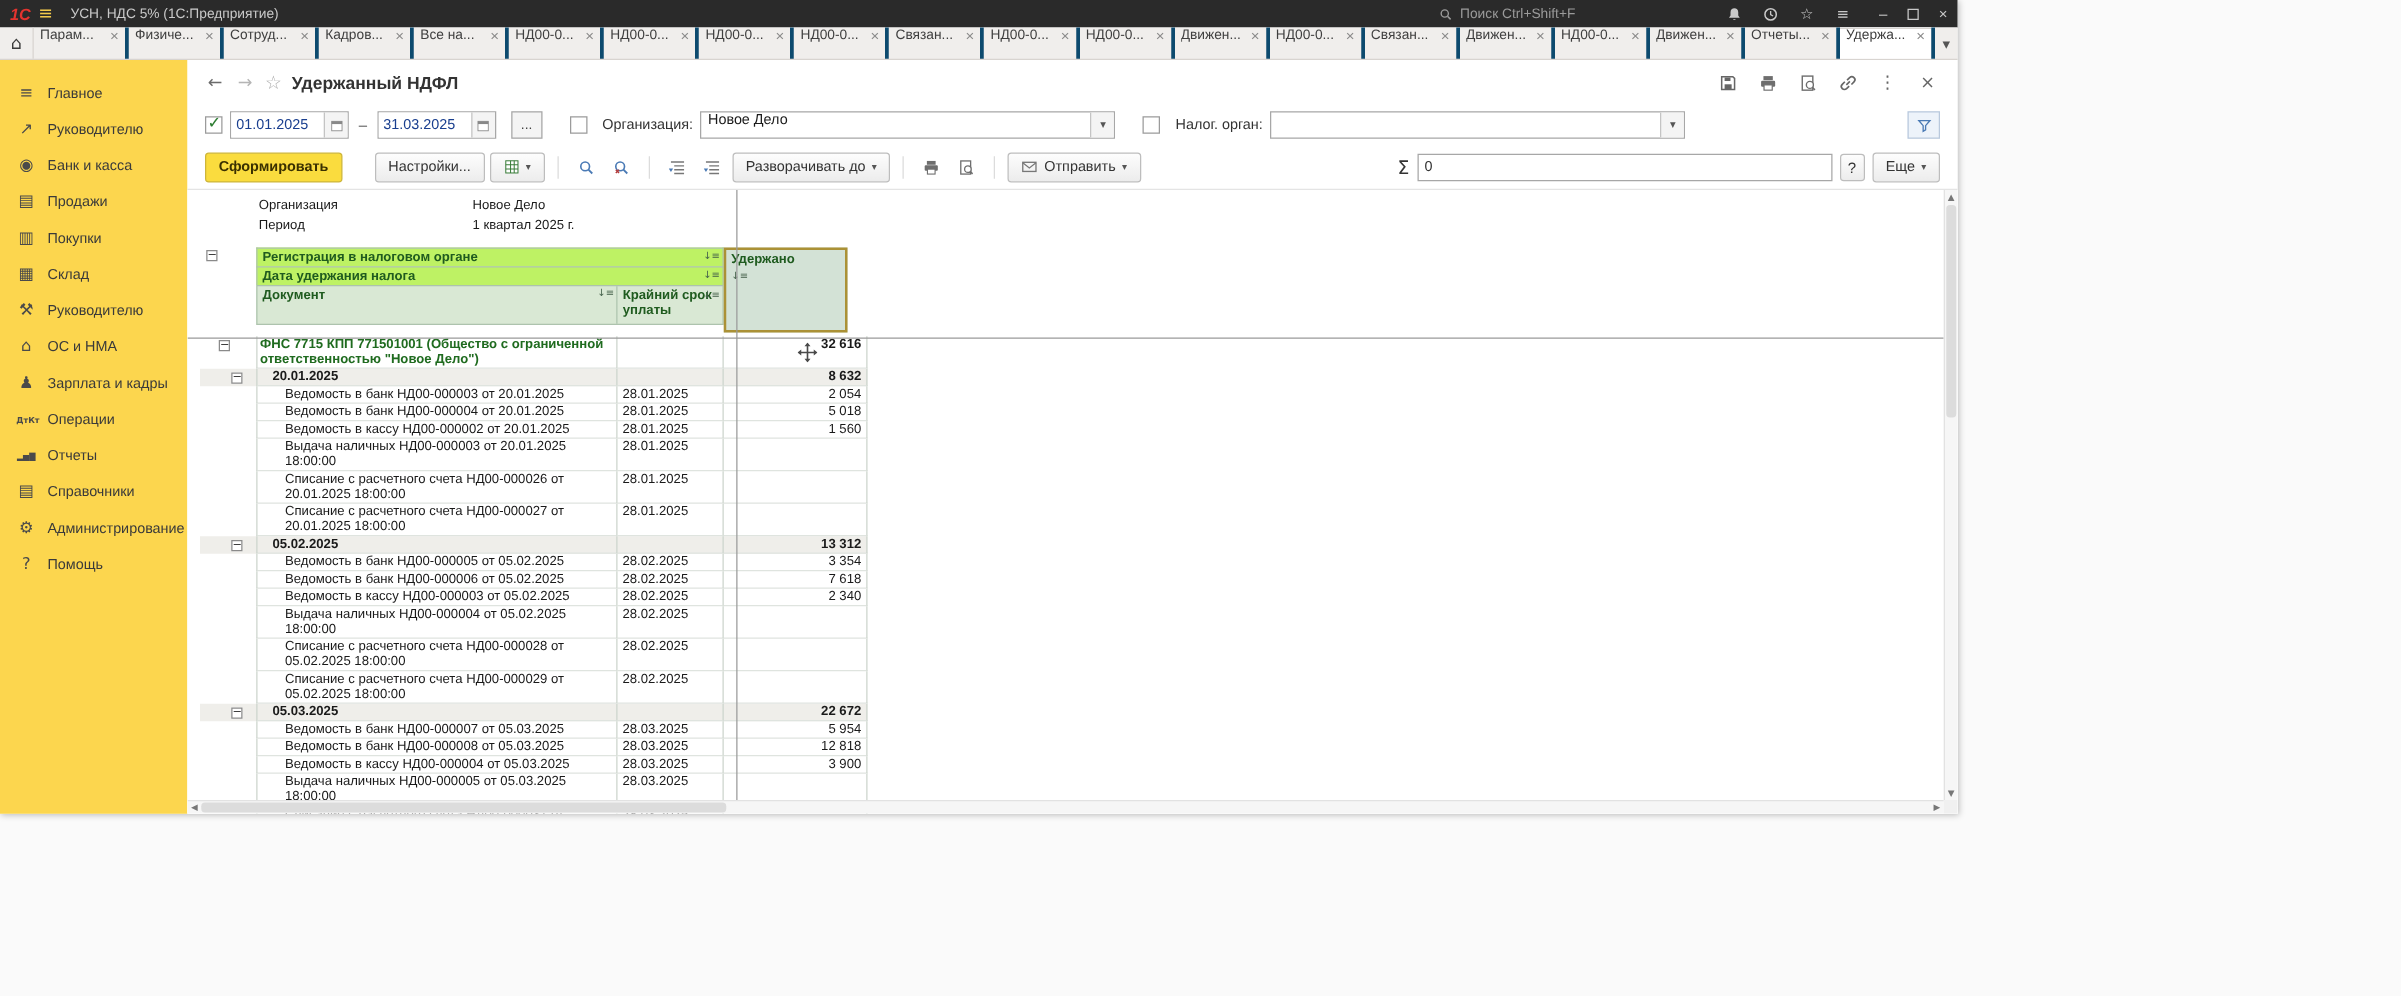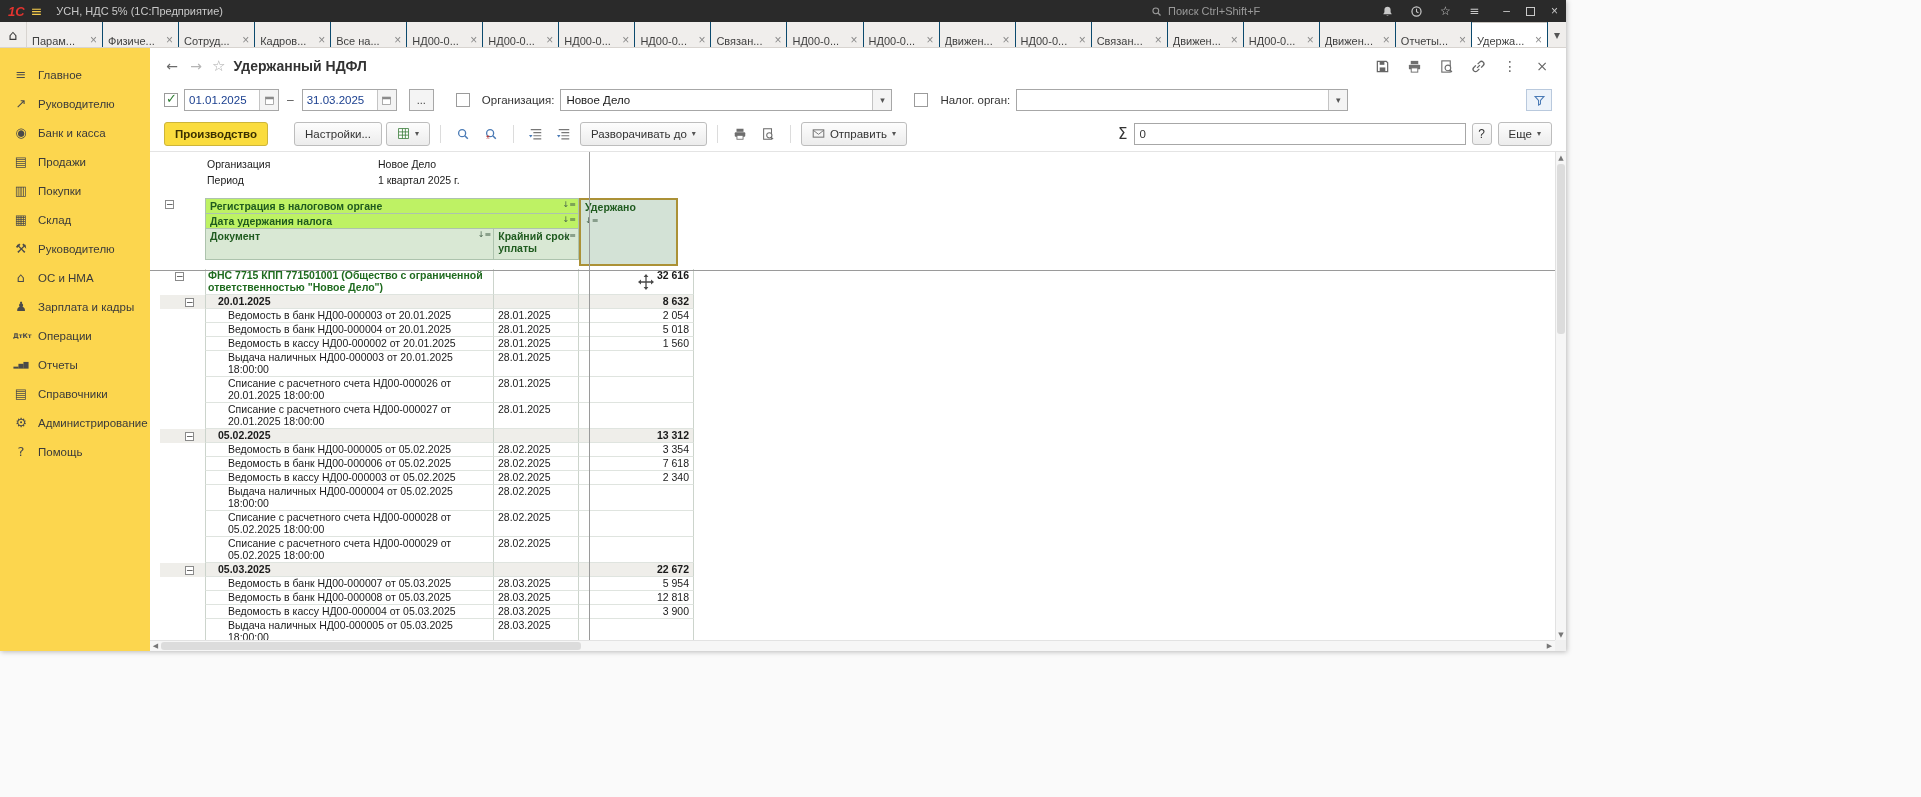--- a/index.html
+++ b/index.html
@@ -17,21 +17,21 @@
   .tb-icons{display:flex;align-items:center;gap:15px;margin-left:120px;margin-right:8px}
   .tb-icons .ticon{width:14px;height:14px;display:flex;align-items:center;justify-content:center;color:#c9c9c9;cursor:pointer;font-family:"DejaVu Sans",sans-serif;font-size:12px}
   .win-controls{display:flex;align-items:center;gap:16px;margin-left:14px}
   .win-controls span{color:#c9c9c9;font-size:12px;cursor:pointer;line-height:1}
   .wc-max{display:inline-block;width:9px;height:9px;border:1px solid #c9c9c9}
 
   
   .tabbar{height:26px;background:#f0eeec;border-bottom:1px solid #d8d4d0;display:flex;align-items:stretch;flex:0 0 auto}
   .home-btn{width:27px;display:flex;align-items:center;justify-content:center;border-right:1px solid #d8d4d0;color:#3b3b3b;font-size:14px;cursor:pointer;font-family:"DejaVu Sans",sans-serif}
   .tab-list{flex:1;display:flex;min-width:0}
-  .tab{flex:1 1 0;min-width:0;display:flex;align-items:flex-end;padding:0 5px;border-right:1px solid #0c4a6e;font-size:11px;color:#3f3f3f;cursor:pointer}
+  .tab{flex:1 1 0;min-width:0;display:flex;align-items:flex-start;padding:0 5px;border-right:3px solid #0c4a6e;font-size:11px;color:#3f3f3f;cursor:pointer}
   .tab.active{background:#fff;box-shadow:inset 0 1px 0 #c9c5c0}
   .tab-label{flex:1;overflow:hidden;white-space:nowrap}
   .tab-close{color:#8a8a8a;margin-left:3px;font-size:12px;cursor:pointer}
   .tab-overflow{width:18px;display:flex;align-items:center;justify-content:center;color:#555;cursor:pointer;font-family:"DejaVu Sans",sans-serif}
 
   
   .main{flex:1;display:flex;min-height:0}
   .sidebar{width:150px;background:#fcd64e;padding-top:12px;flex:0 0 auto}
   .side-item{display:flex;align-items:center;gap:9px;height:29px;padding-left:13px;font-size:11.5px;color:#3a3a3a;cursor:pointer}
   .side-icon{width:16px;text-align:center;font-size:13px;color:#4a4a4a;font-family:"DejaVu Sans",sans-serif;flex:0 0 auto}
@@ -45,21 +45,21 @@
   .nav-btn.fwd{color:#b5b5b5}
   .fav-star{color:#a9a9a9;font-size:15px;margin:0 8px 0 4px;cursor:pointer;font-family:"DejaVu Sans",sans-serif}
   .page-title{font-size:14px;color:#333}
   .rh-icons{margin-left:auto;display:flex;align-items:center;gap:16px;padding-right:6px}
   .rh-icons .hicon{width:16px;height:16px;display:flex;align-items:center;justify-content:center;cursor:pointer;color:#666;font-size:14px;font-family:"DejaVu Sans",sans-serif}
 
   
   .filter-row{display:flex;align-items:center;height:32px;padding:0 14px;gap:6px;flex:0 0 auto}
   .checkbox{width:14px;height:14px;border:1px solid #9b9b9b;background:#fff;position:relative;cursor:pointer;flex:0 0 auto}
   .checkbox.checked::after{content:"✓";position:absolute;left:1px;top:-3px;color:#2e7d32;font-size:13px;font-weight:bold;font-family:"DejaVu Sans",sans-serif}
-  .field{border:1px solid #a7a7a7;height:22px;display:flex;align-items:center;background:#fff}
+  .field{border:1px solid #a7a7a7;height:22px;display:flex;background:#fff}
   .date-field input{border:0;outline:0;width:74px;padding:0 4px;font-size:11.5px;font-family:inherit;color:#1a3f8f}
   .cal-btn{width:19px;height:100%;border-left:1px solid #c4c4c4;background:#f4f4f4;display:flex;align-items:center;justify-content:center;cursor:pointer}
   .dash{color:#555;margin:0 2px}
   .mini-btn{height:22px;border:1px solid #a7a7a7;background:#f4f4f4;padding:0 7px;font-size:11px;color:#444;cursor:pointer;display:flex;align-items:center}
   .flt-label{font-size:11.5px;color:#333;margin-left:6px}
   .combo{width:332px}
   .combo .val{flex:1;padding:0 5px;font-size:11.5px;color:#1a1a1a;overflow:hidden;white-space:nowrap}
   .combo .dd{width:19px;height:100%;border-left:1px solid #c4c4c4;background:#f4f4f4;display:flex;align-items:center;justify-content:center;color:#555;font-size:9px;cursor:pointer;font-family:"DejaVu Sans",sans-serif}
   .filter-funnel{margin-left:auto;width:26px;height:22px;border:1px solid #b9c9dd;background:#edf3fa;display:flex;align-items:center;justify-content:center;cursor:pointer}
 
@@ -388,21 +388,21 @@
           <span class="dd" data-interactable="true">▾</span>
         </div>
         <span class="filter-funnel" data-interactable="true">
           <svg data-interactable="false" width="13" height="13" viewBox="0 0 16 16">
               <path d="M2.5 3h11L9.2 8v4.2l-2.4 1.4V8z" fill="none" stroke="#4a7ab5" stroke-width="1.3"></path>
             </svg>
         </span>
       </div>
 
       <div class="toolbar" data-interactable="false">
-        <button class="btn primary" data-interactable="true">Производство</button>
+        <button class="btn primary" data-interactable="true">Сформировать</button>
         <button class="btn" style="margin-left:22px" data-interactable="true">Настройки...</button>
         <button class="btn" data-interactable="true">
           <svg data-interactable="false" width="13" height="13" viewBox="0 0 16 16">
               <rect x="2" y="2" width="12" height="12" fill="#fff" stroke="#3a7d3a"></rect>
               <path d="M2 6h12M2 10h12M6.7 2v12M10.3 2v12" stroke="#3a7d3a"></path>
             </svg>
           <span class="dd-arrow">▾</span>
         </button>
         <span class="tsep"></span>
         <span class="icon-btn" data-interactable="true">

